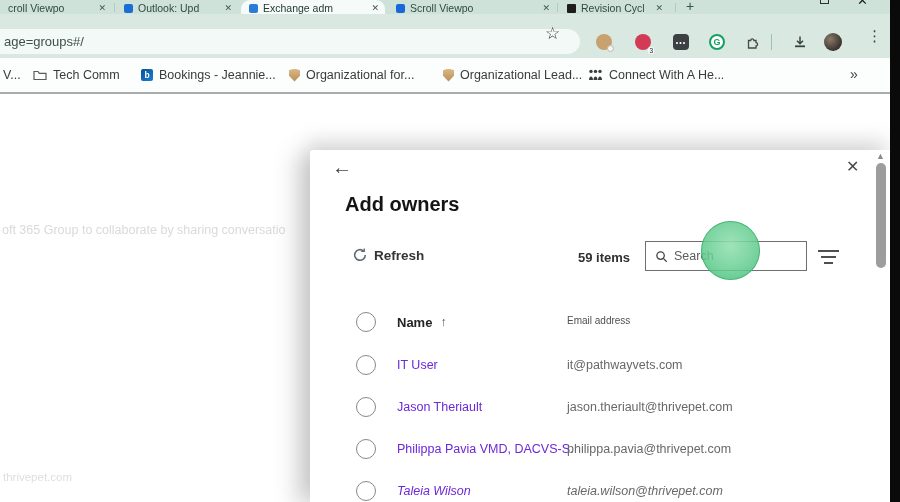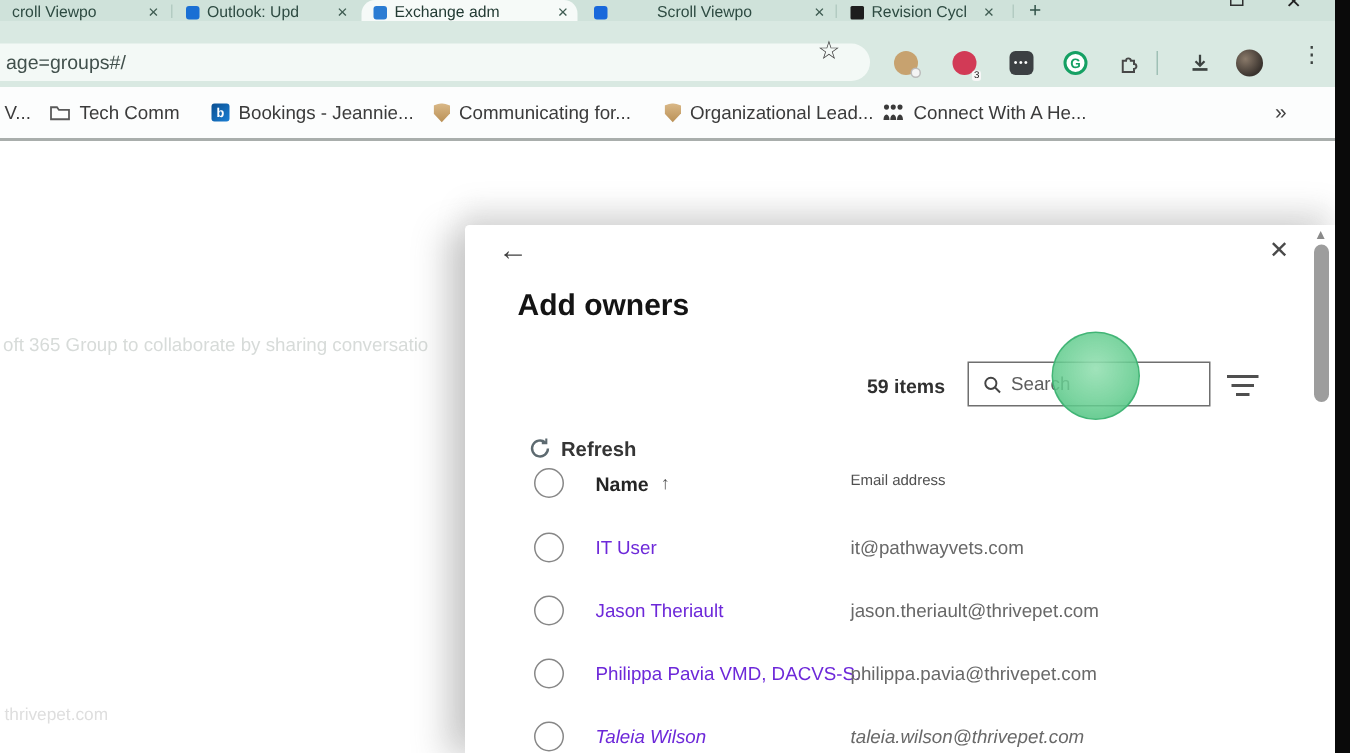--- a/index.html
+++ b/index.html
@@ -45,21 +45,21 @@
   .content { position:absolute; left:0; top:96px; width:900px; height:406px; background:#fff; }
   .dim-text { position:absolute; left:2px; top:127px; font-size:12.5px; color:#d7dbd9; white-space:nowrap; }
   .footer-link { position:absolute; left:3px; top:375px; font-size:11.5px; color:#dedede; }
 
   
   .panel { position:absolute; left:310px; top:150px; width:580px; height:352px; background:#fff; border-top-left-radius:3px;
            box-shadow:-14px 4px 22px rgba(100,100,100,.28), -2px -12px 18px rgba(120,120,120,.18); }
   .back { position:absolute; left:22px; top:6px; font-size:20px; color:#3f3f3f; }
   .panel-close { position:absolute; left:536px; top:7px; font-size:16px; color:#4a4a4a; }
   .panel-title { position:absolute; left:35px; top:43px; font-size:20px; font-weight:bold; color:#141414; }
-  .cmd-refresh { position:absolute; left:42px; top:97px; display:flex; align-items:center; gap:6px; font-size:13.5px; font-weight:600; color:#353535;margin-top:44px; }
+  .cmd-refresh { position:absolute; left:42px; top:97px; display:flex; align-items:center; gap:6px; font-size:13.5px; font-weight:600; color:#353535; }
   .items-count { position:absolute; left:268px; top:100px; font-size:13px; font-weight:600; color:#303030; }
   .searchbox { position:absolute; left:335px; top:91px; width:162px; height:30px; border:1.5px solid #6f6f6f; background:#fff; display:flex; align-items:center; padding-left:9px; gap:6px; }
   .searchbox input { border:none; outline:none; width:110px; font-size:12.5px; font-family:"Liberation Sans",sans-serif; color:#333; background:transparent; }
   .searchbox input::placeholder { color:#5d5d5d; }
   .filter-ico { position:absolute; left:508px; top:100px; width:21px; display:flex; flex-direction:column; align-items:center; gap:4px; }
   .filter-ico div { height:2px; background:#4f4f4f; }
   .f1{width:21px;} .f2{width:15px;} .f3{width:9px;}
   .click-highlight { position:absolute; left:391px; top:71px; width:59px; height:59px; border-radius:50%; z-index:5;
      background:radial-gradient(circle at 50% 42%, rgba(150,224,179,.9), rgba(101,205,144,.85) 55%, rgba(73,191,124,.92));
      border:1px solid rgba(58,176,112,.85); }
@@ -90,21 +90,21 @@
     <div class="tab" style="left:116px;width:122px;">
       <span class="tab-ico" style="background:#1a6fd4;"></span>
       <span class="tab-label">Outlook: Upd</span>
       <span class="tab-x">✕</span>
     </div>
     <div class="tab active" style="left:241px;width:144px;">
       <span class="tab-ico" style="background:#2b7cd3;"></span>
       <span class="tab-label">Exchange adm</span>
       <span class="tab-x">✕</span>
     </div>
-    <div class="tab" style="left:388px;width:168px;gap:28px;">
+    <div class="tab" style="left:388px;width:168px;">
       <span class="tab-ico" style="background:#1868db;"></span>
       <span class="tab-label">Scroll Viewpo</span>
       <span class="tab-x">✕</span>
     </div>
     <div class="tabsep" style="left:557px;"></div>
     <div class="tab" style="left:559px;width:110px;">
       <span class="tab-ico" style="background:#1d1d1d;border-radius:1px;"></span>
       <span class="tab-label">Revision Cycl</span>
       <span class="tab-x">✕</span>
     </div>
@@ -161,21 +161,21 @@
           <path d="M1 2.5h4l1.3 1.8H13v6.2H1z"></path>
         </svg>
       <span>Tech Comm</span>
     </div>
     <div class="bm" style="left:141px;">
       <span class="bookings-ico">b</span>
       <span>Bookings - Jeannie...</span>
     </div>
     <div class="bm" style="left:289px;">
       <span class="shield"></span>
-      <span>Communicating for...</span>
+      <span>Organizational for...</span>
     </div>
     <div class="bm" style="left:443px;">
       <span class="shield"></span>
       <span>Organizational Lead...</span>
     </div>
     <div class="bm" style="left:588px;">
       <svg width="15" height="12" viewBox="0 0 15 12" fill="#3b3b3b">
           <circle cx="3" cy="2.4" r="1.7"></circle>
           <circle cx="7.5" cy="2.4" r="1.7"></circle>
           <circle cx="12" cy="2.4" r="1.7"></circle>

